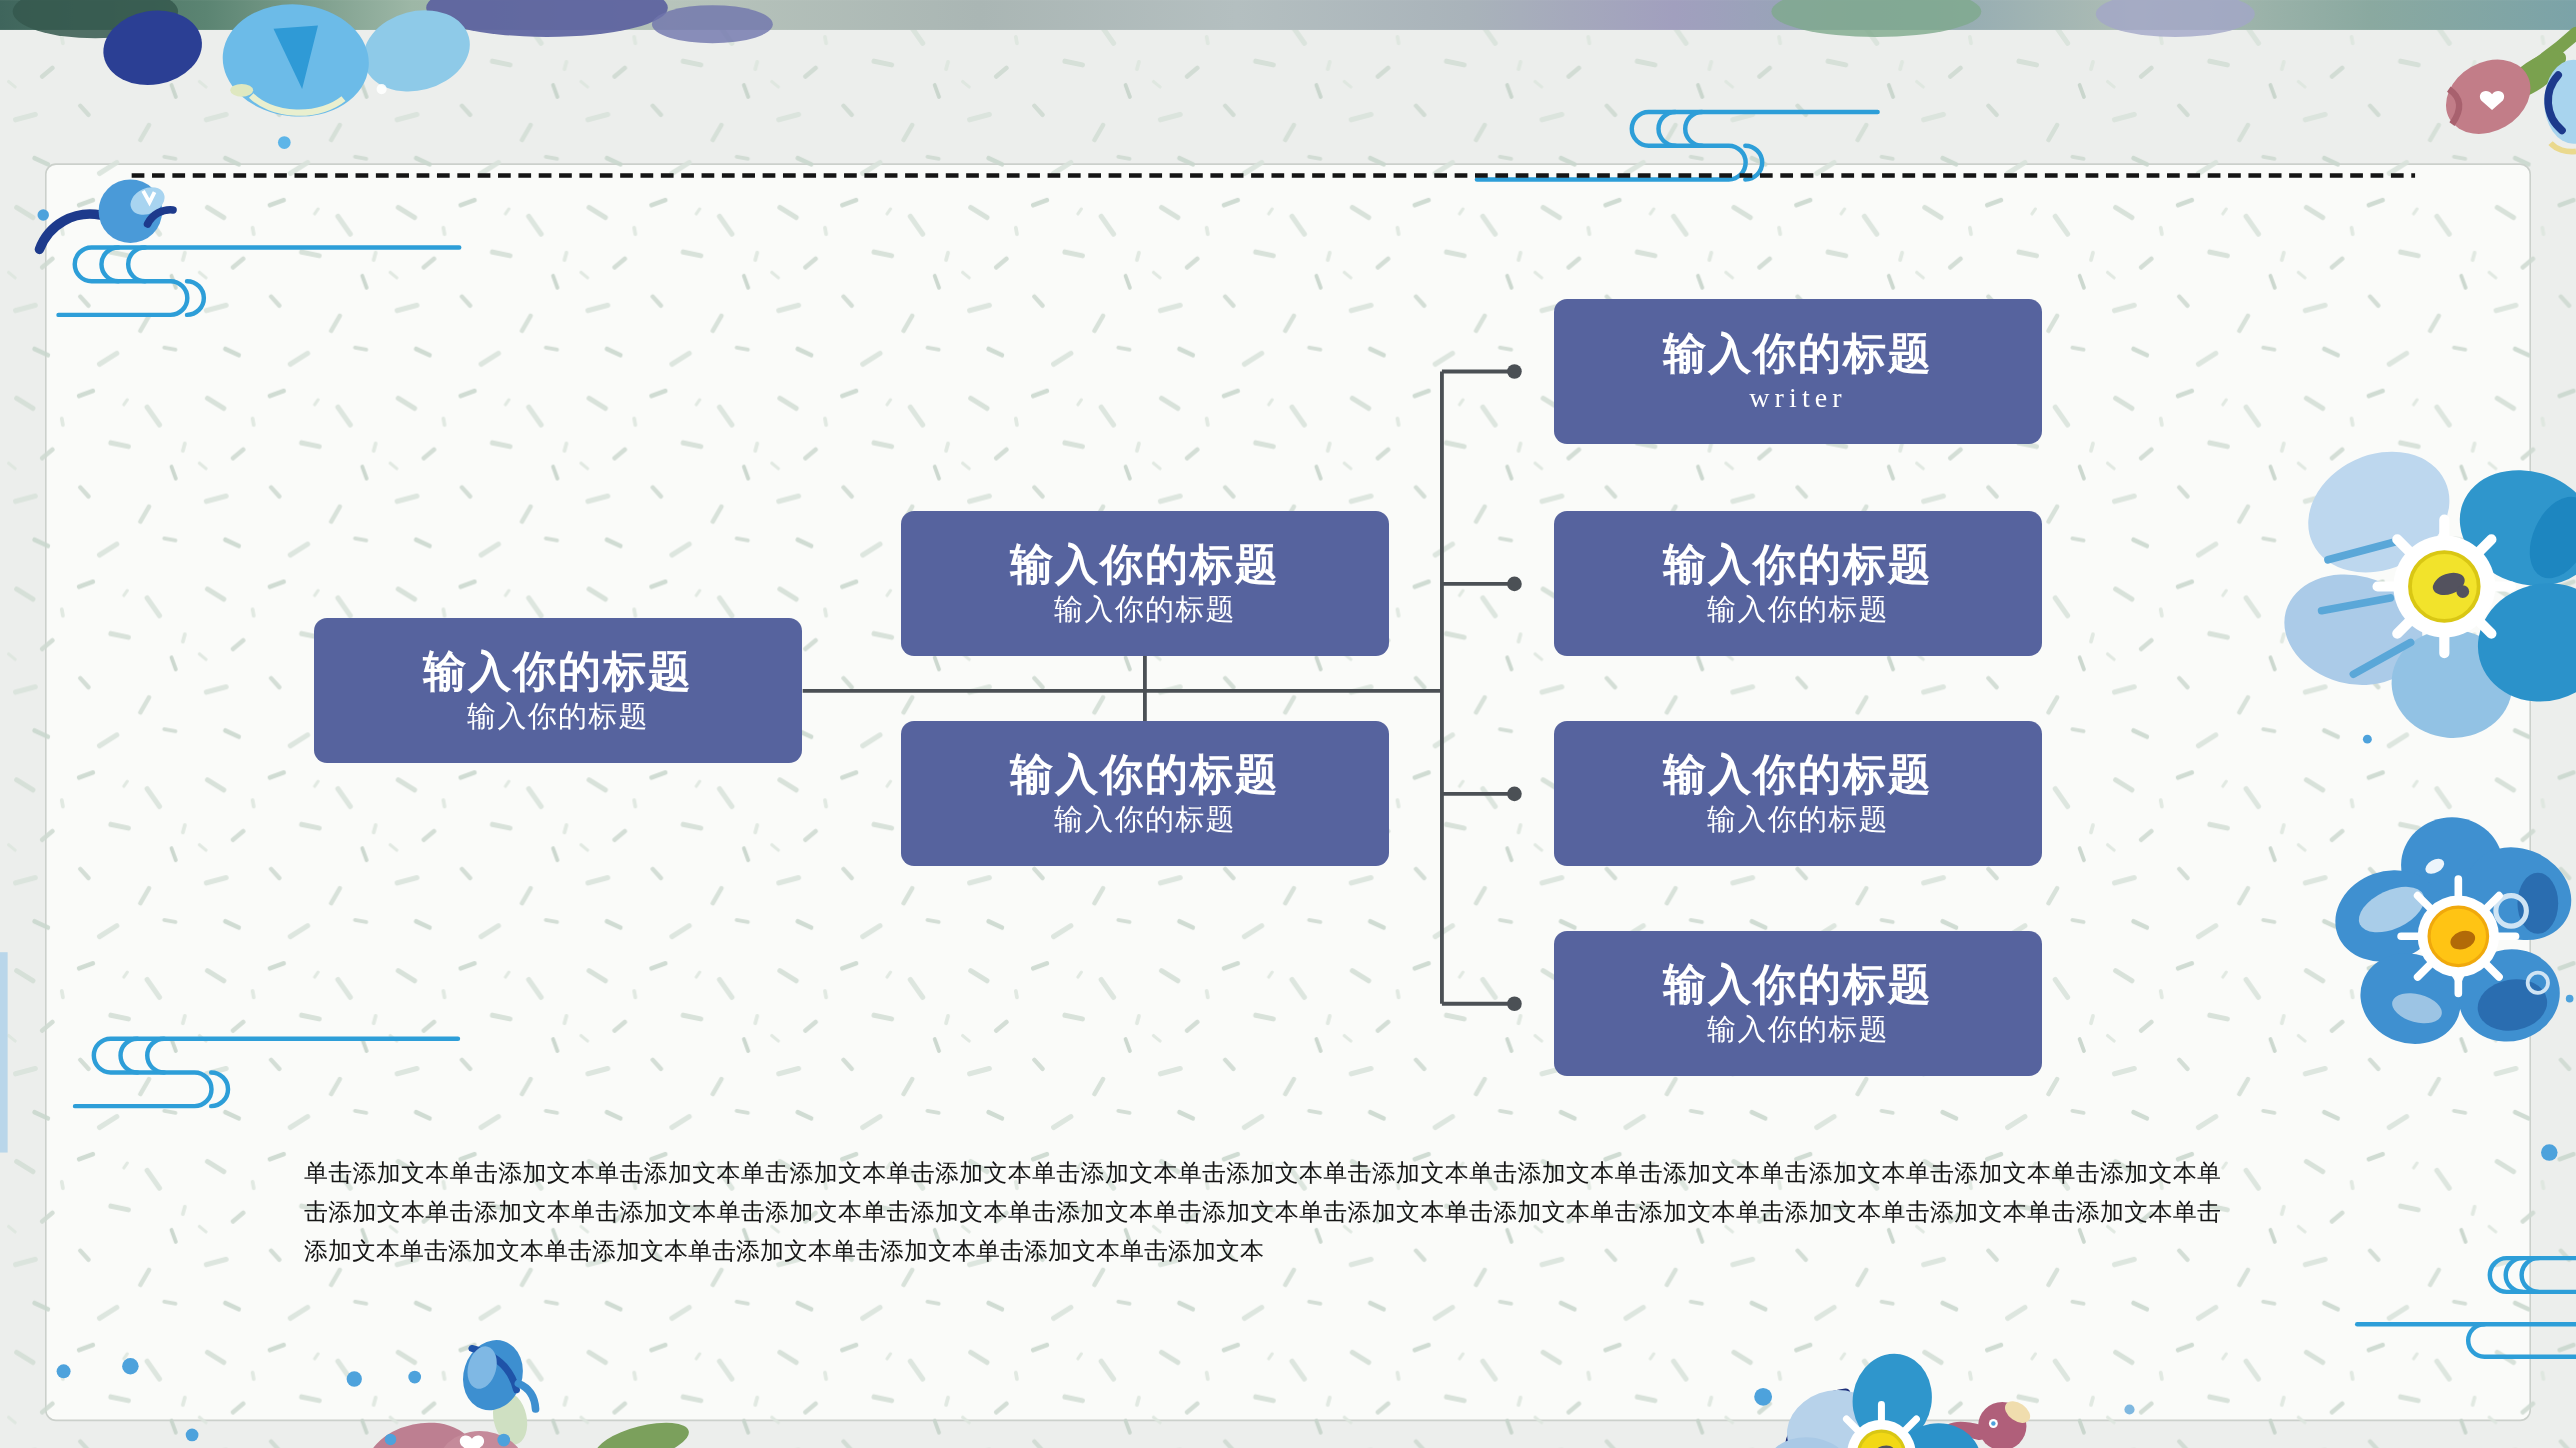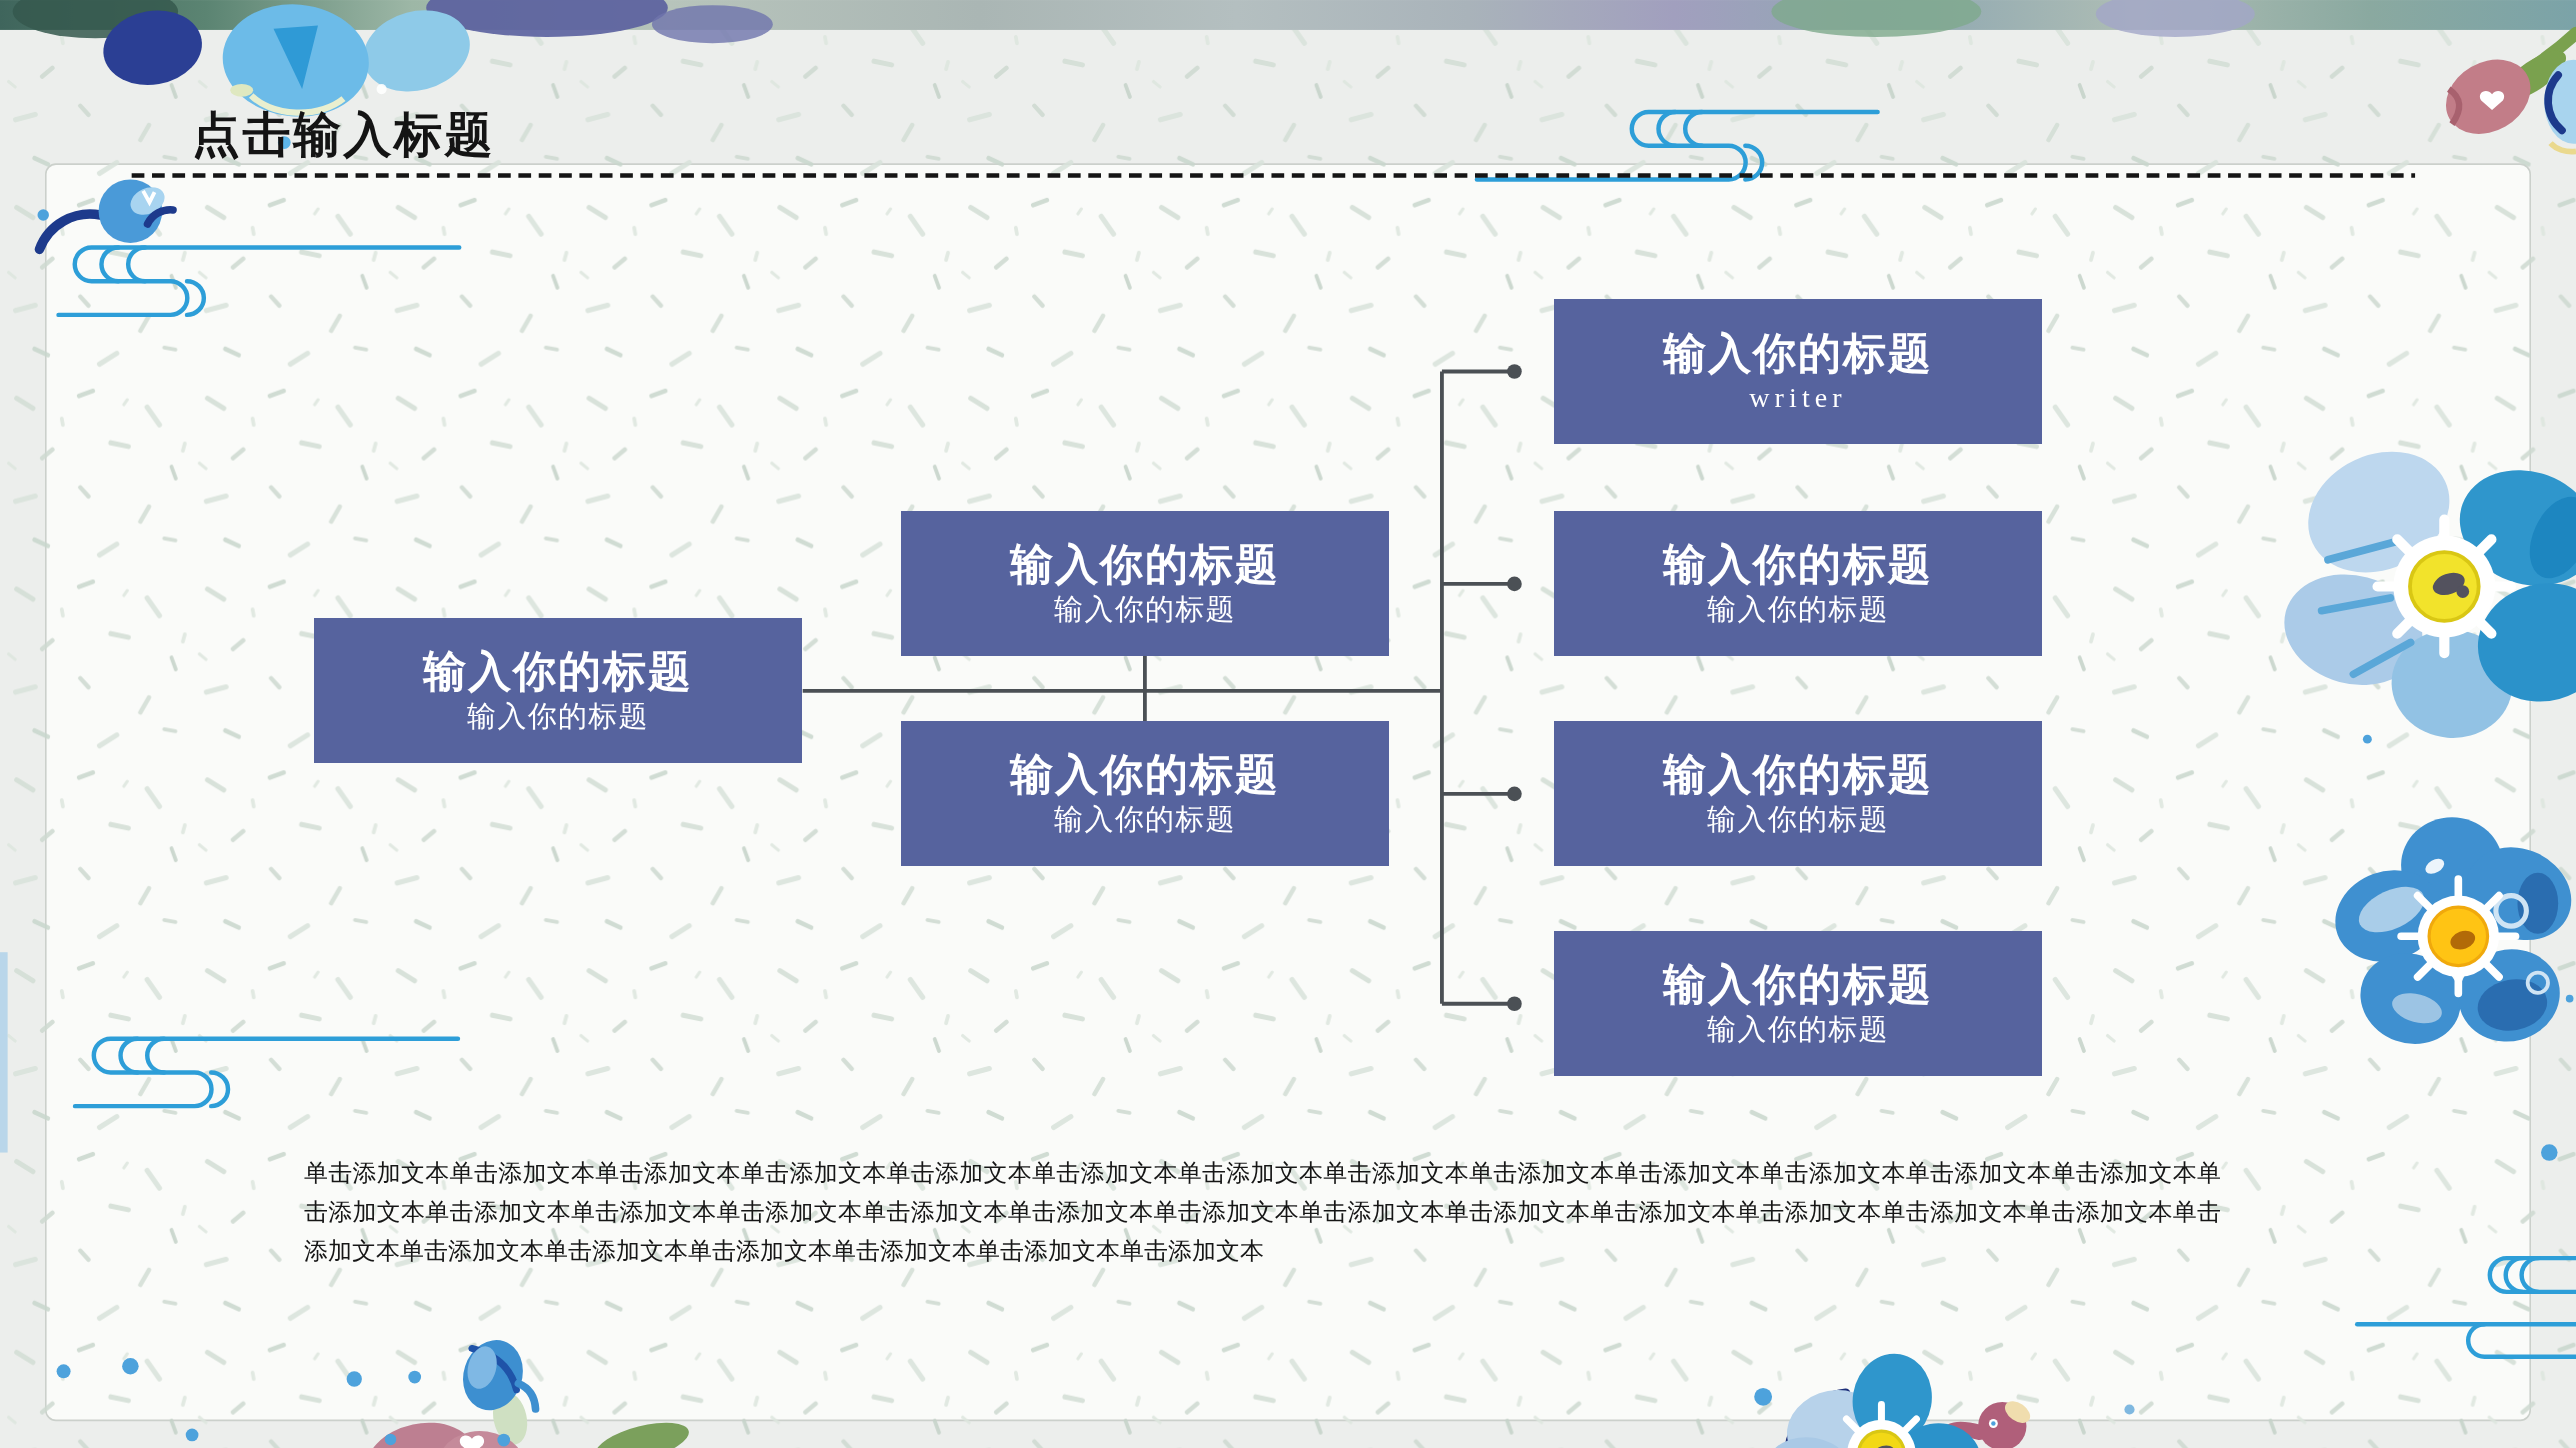--- a/index.html
+++ b/index.html
@@ -4,21 +4,21 @@
 <style>
   html,body{margin:0;padding:0;}
   body{width:2576px;height:1449px;overflow:hidden;
        font-family:"Liberation Sans","DejaVu Sans",sans-serif;}
   .slide{position:relative;width:2576px;height:1449px;background:#eceeec;overflow:hidden;}
   .decor{position:absolute;left:0;top:0;width:2576px;height:1449px;}
   .page-title{position:absolute;left:192px;top:103px;font-size:48px;font-weight:bold;
       letter-spacing:2.5px;color:#141414;white-space:nowrap;}
   .node{position:absolute;width:488px;height:145px;background:#56639e;color:#ffffff;
       display:flex;flex-direction:column;align-items:center;justify-content:center;
-      gap:9px;text-align:center;}
+      gap:9px;text-align:center;border-radius:13px;}
   .node .t{font-size:43px;font-weight:bold;letter-spacing:1.9px;line-height:1;}
   .node .s{font-size:29px;letter-spacing:1.3px;line-height:1;}
   .node .s.mono{font-family:Liberation Serif, serif;
       font-size:28px;letter-spacing:5.1px;}
   #node-root{left:314px;top:618px;}
   #node-m1{left:901px;top:511px;}
   #node-m2{left:901px;top:721px;}
   #node-r1{left:1554px;top:299px;}
   #node-r2{left:1554px;top:511px;}
   #node-r3{left:1554px;top:721px;}
@@ -242,21 +242,20 @@
       <line x1="2267" y1="1578" x2="2372" y2="1578"></line>
     </g>
     <g fill="#4b5055">
       <circle cx="2381" cy="584" r="11.5"></circle>
       <circle cx="2381" cy="918" r="11.5"></circle>
       <circle cx="2381" cy="1248" r="11.5"></circle>
       <circle cx="2381" cy="1578" r="11.5"></circle>
     </g>
   </svg>
 
-  <div class="page-title">点击输入标题</div>
 
   <div class="node" id="node-root">
     <div class="t">输入你的标题</div>
     <div class="s">输入你的标题</div>
   </div>
 
   <div class="node" id="node-m1">
     <div class="t">输入你的标题</div>
     <div class="s">输入你的标题</div>
   </div>

